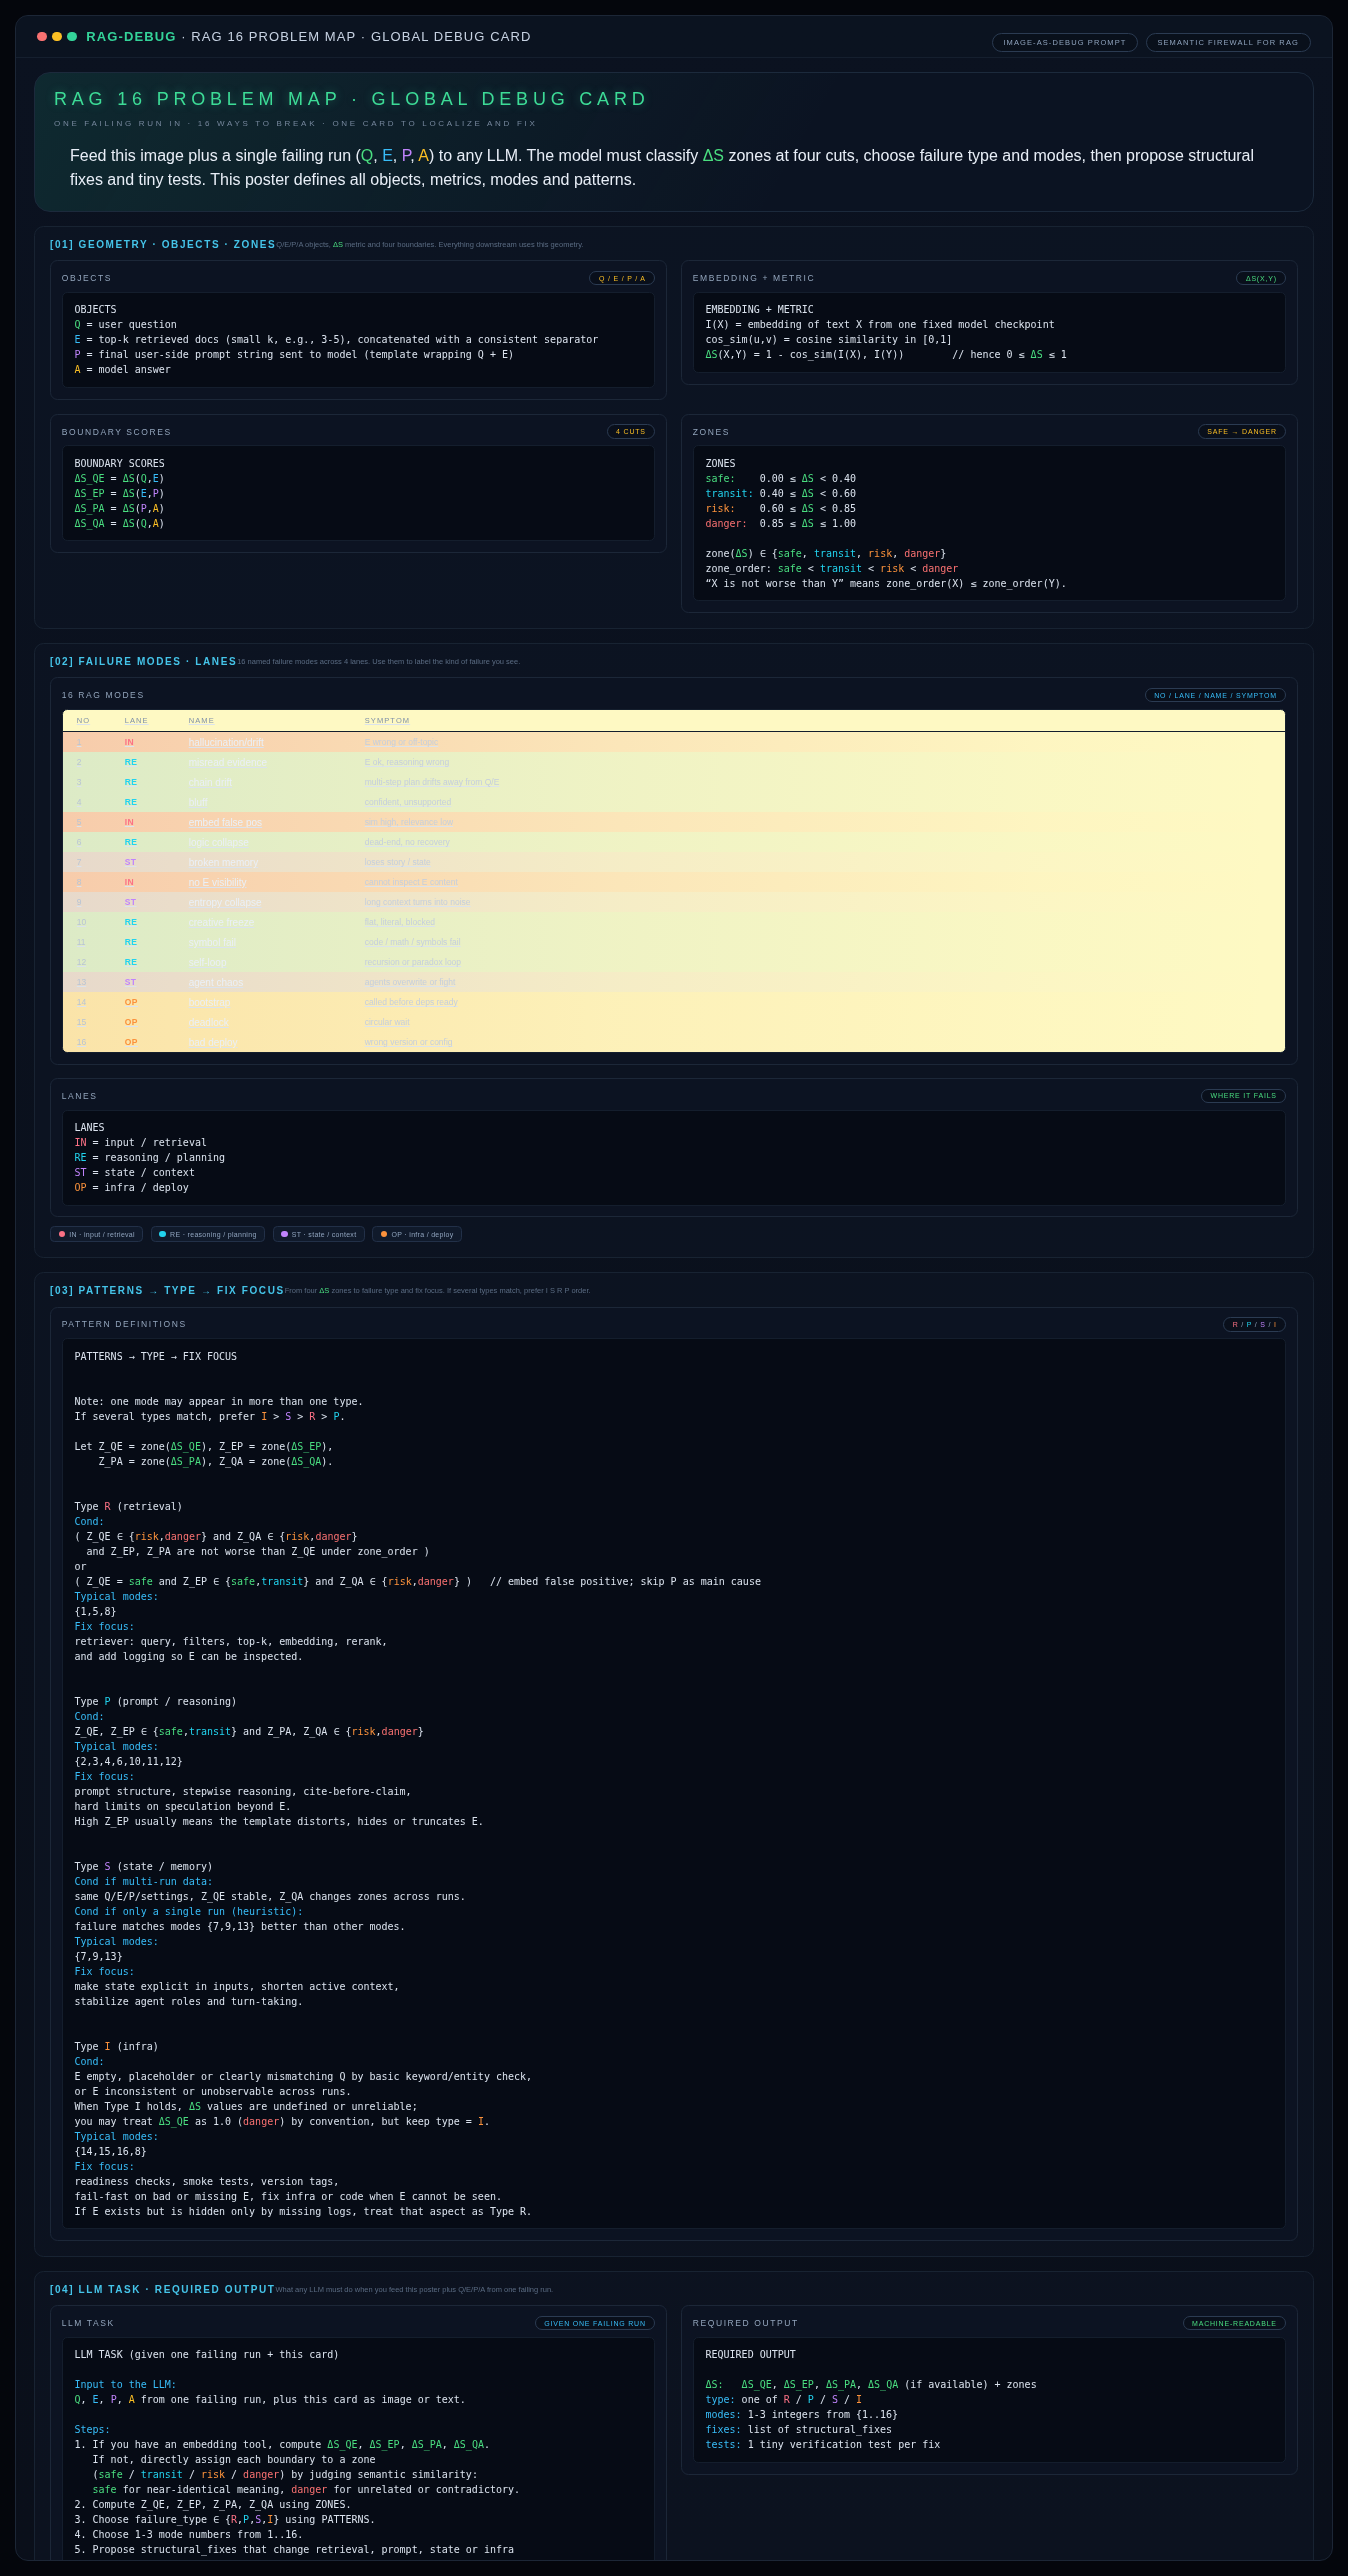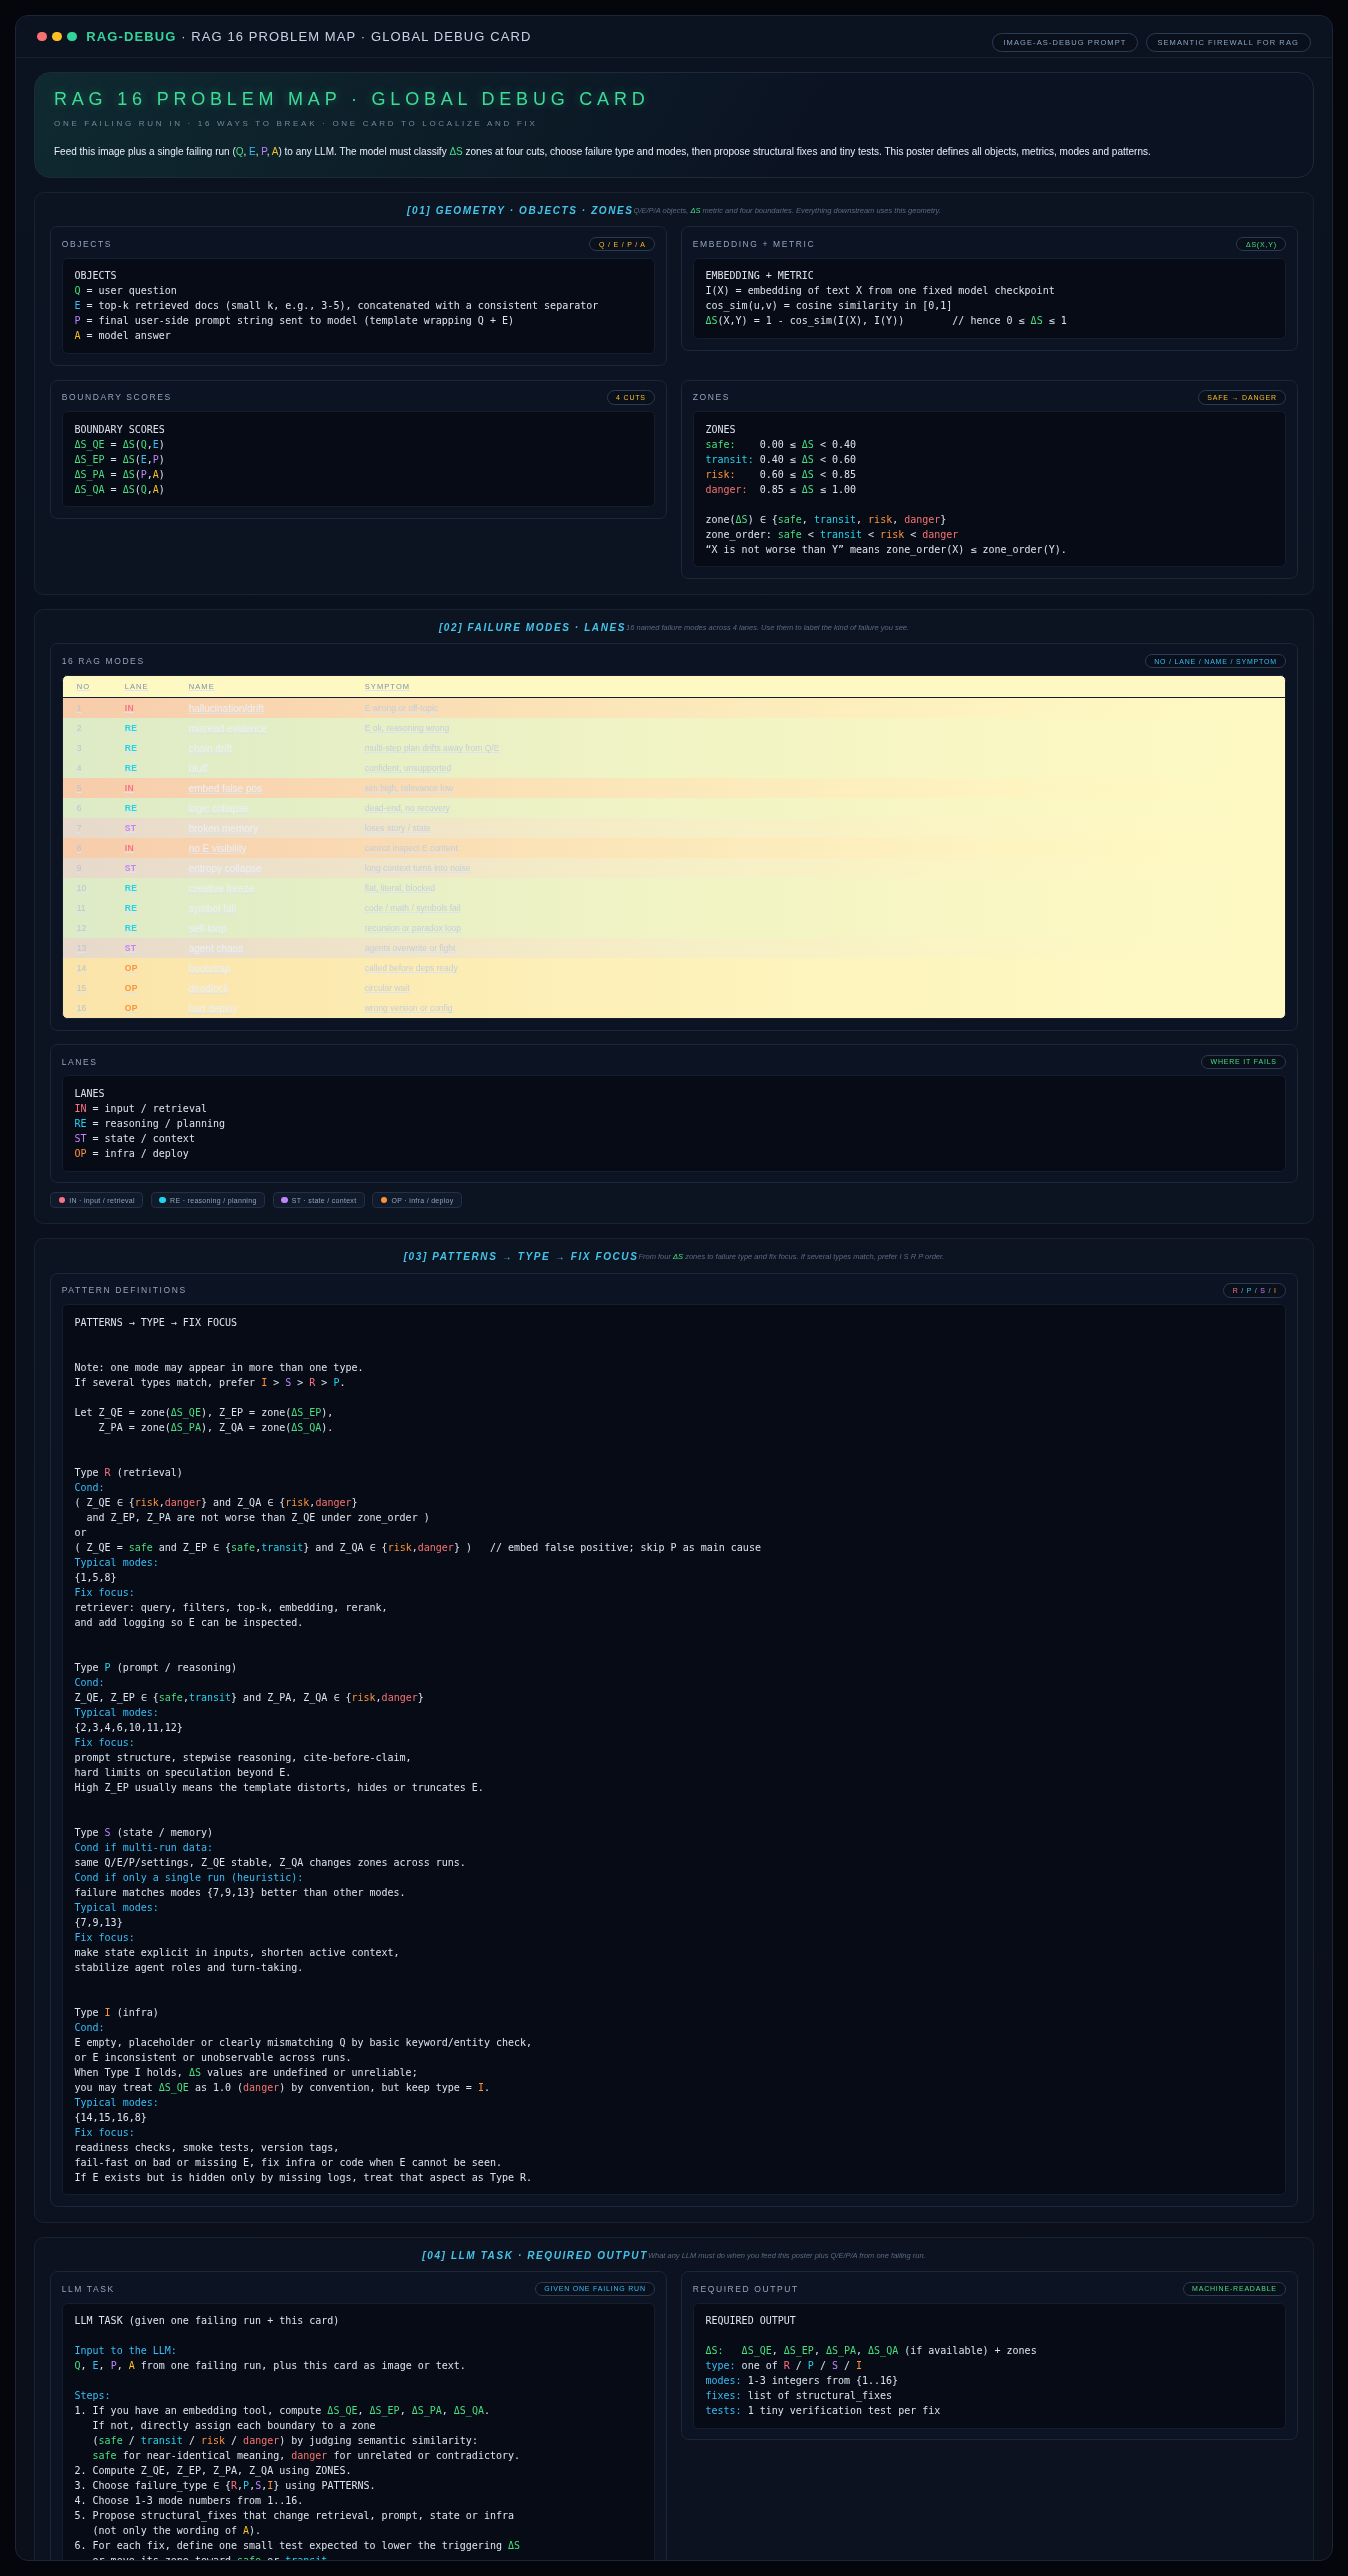--- a/index.html
+++ b/index.html
@@ -27,25 +27,25 @@
   .tb-badges{margin-left:auto;display:flex;gap:7.5px;}
   .pill{border:0.5px solid #2b3b52;border-radius:534px;padding:4.3px 10.7px;
     font-size:7.5px;letter-spacing:1.1px;color:#8fa3bd;background:rgba(8,13,22,.5);white-space:nowrap;margin-top:12px;}
   
   .hero{margin:14px 18px;padding:16px 19px 18px;border-radius:16px;
     background:linear-gradient(120deg,rgba(35,160,120,.16),rgba(12,18,30,0) 60%),#0b1322;
     border:0.5px solid #1c2a3c;}
   .hero h1{margin:0;font-size:18px;font-weight:500;letter-spacing:4.8px;color:#3ddc97;
     text-shadow:0 0 9.6px rgba(52,211,153,.4);}
   .hero .sub{margin-top:8.5px;font-size:8px;letter-spacing:2.7px;color:#76879d;}
-  .hero .intro{margin:16px 0 0;font-size:10px;line-height:1.55;color:#e8eef7;}
+  .hero .intro{margin:16px 16px 0;font-size:16px;line-height:1.55;color:#e8eef7;}
   
   .sec{margin:0 18px 14px;padding:11.8px 15px 15px;border-radius:9.6px;
     background:rgba(14,21,36,.55);border:0.5px solid #182332;}
-  .sec-head{display:flex;align-items:flex-start;justify-content:center;margin-bottom:9.6px;font-style:italic;}
+  .sec-head{display:flex;align-items:flex-start;justify-content:flex-start;margin-bottom:9.6px;}
   .sec-title{margin:0;font-size:10px;font-weight:600;letter-spacing:1.6px;color:#45c4e9;}
   .sec-note{max-width:320px;text-align:right;font-size:7.5px;line-height:1.6;color:#5a6b82;}
   .grid2{display:grid;grid-template-columns:1fr 1fr;gap:14px;align-items:start;}
   .panel{background:#0c1322;border:0.5px solid #1c2738;border-radius:7.5px;padding:9.6px 10.7px 10.7px;}
   .p-head{display:flex;align-items:center;justify-content:space-between;margin-bottom:6.4px;}
   .p-title{font-size:8.5px;letter-spacing:1.6px;color:#93a5bc;}
   .badge{border:0.5px solid #2b3b52;border-radius:534px;padding:2.7px 8.5px;font-size:7px;
     letter-spacing:0.8px;color:#8fa3bd;background:rgba(8,13,22,.55);white-space:nowrap;}
   .code{background:#060b15;border:0.5px solid #141e2d;border-radius:5.3px;
     padding:9.6px 11.8px;font-family:"DejaVu Sans Mono", monospace;font-size:10px;color:#dbe3ee;}

